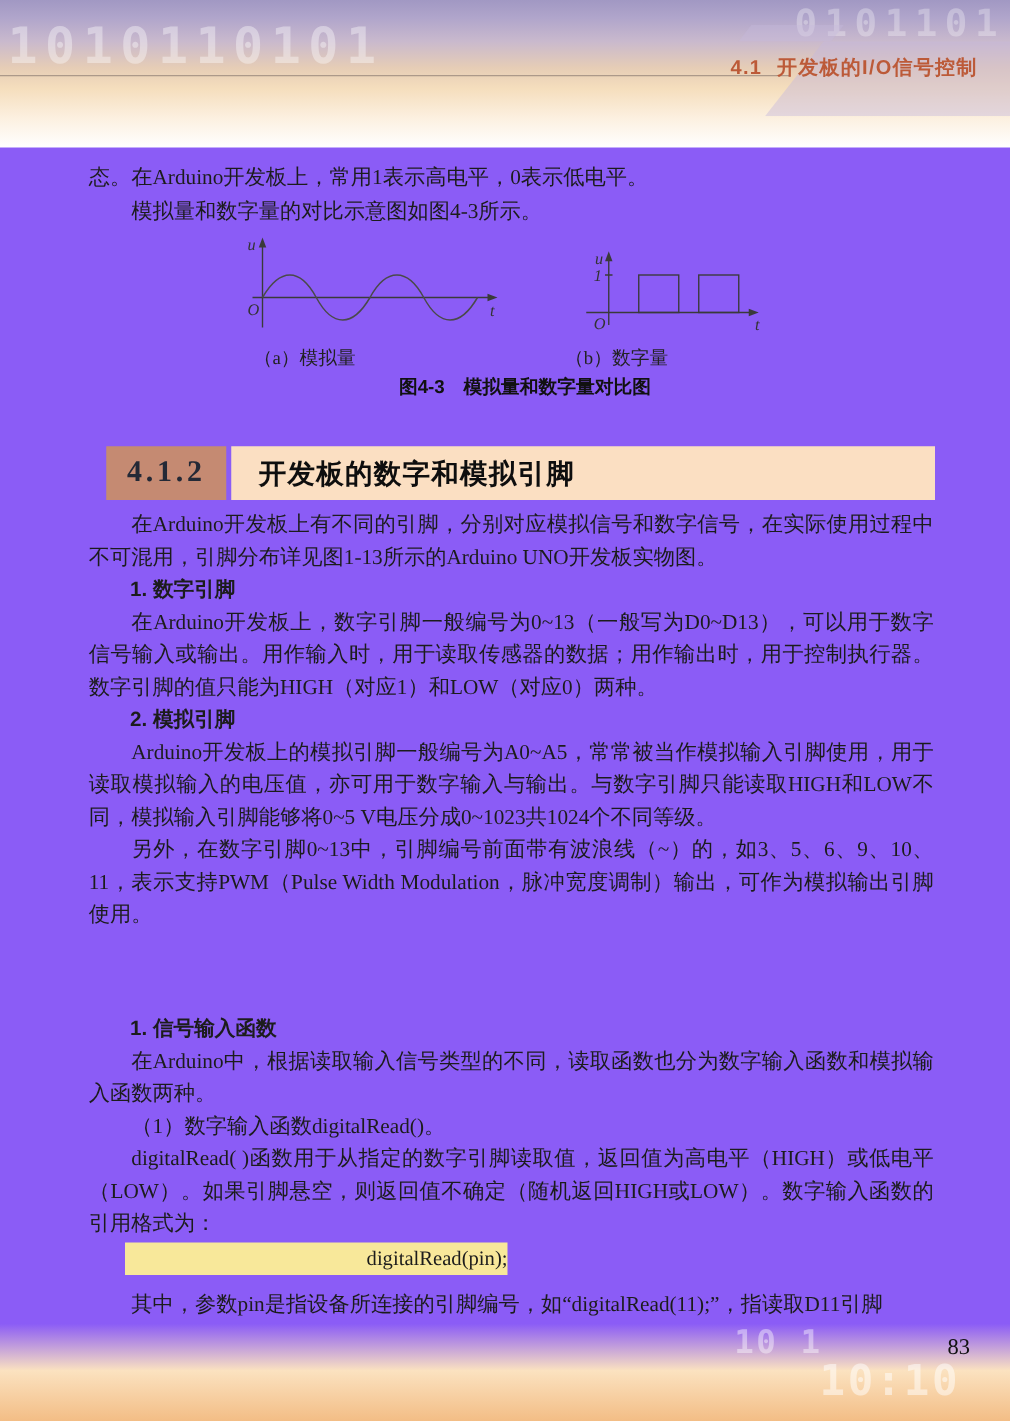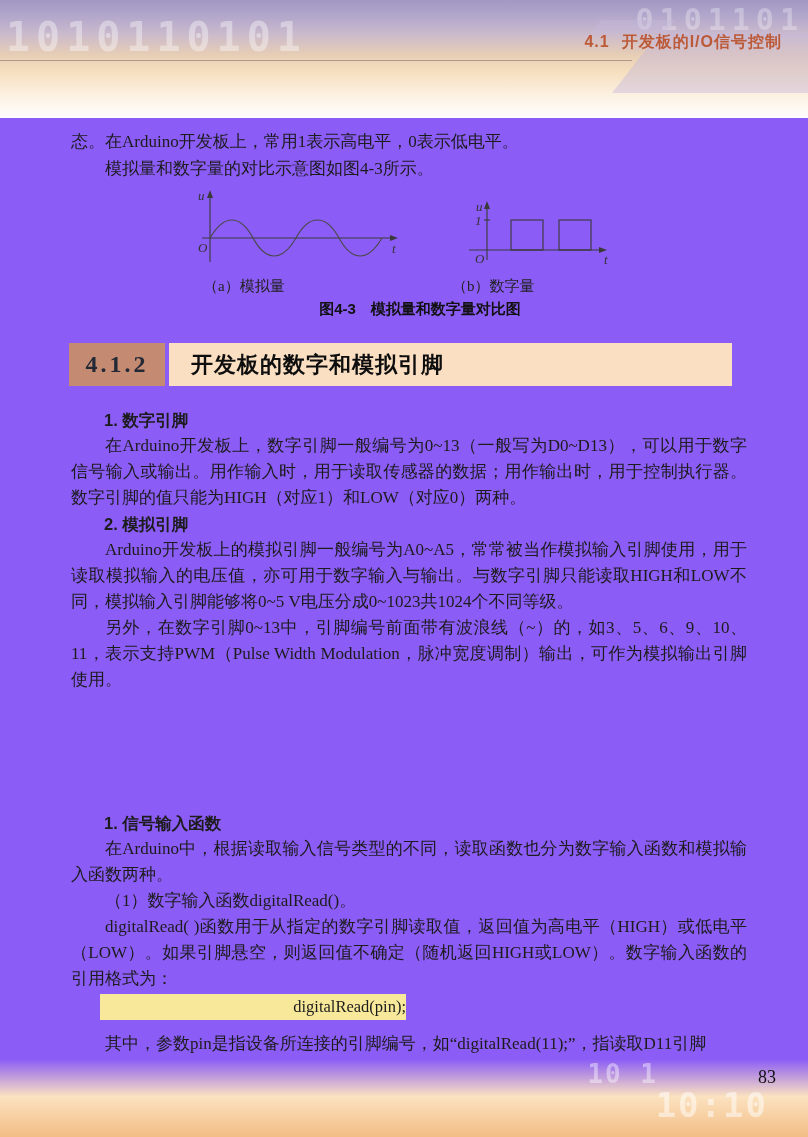--- a/index.html
+++ b/index.html
@@ -31,21 +31,21 @@
   .header-band{
     position:absolute;top:33px;left:612px;width:196px;height:60px;
     background:rgba(198,184,220,0.45);
     clip-path:polygon(24% 0,100% 0,100% 100%,0% 100%);
   }
   .header-band-small{
     position:absolute;top:20px;left:596px;width:74px;height:13px;
     background:rgba(198,184,220,0.4);transform:skewX(-38deg);
   }
   .header-title{
-    position:absolute;top:32px;right:26px;z-index:3;
+    position:absolute;top:44px;right:26px;z-index:3;
     font-family:"Liberation Sans","DejaVu Sans",sans-serif;
     font-weight:600;font-size:16px;color:#bc5a38;letter-spacing:1px;
   }
   .header-title .sec-no-inline{margin-right:12px;}
 
   
   .body-block{
     position:absolute;left:71px;width:676px;
     font-size:17px;line-height:26px;text-align:justify;
   }
@@ -72,21 +72,21 @@
     position:absolute;top:300px;left:16px;width:808px;text-align:center;
     font-family:"Liberation Sans","DejaVu Sans",sans-serif;
     font-weight:bold;font-size:15px;color:#111;
   }
   svg text{font-family:"Liberation Serif",serif;font-style:italic;fill:#333;}
   svg .axis{stroke:#3a3a3a;stroke-width:1.1;fill:none;}
   svg .wave{stroke:#4a4a4a;stroke-width:1.2;fill:none;}
   svg .arrow{fill:#3a3a3a;stroke:none;}
 
   
-  .sec-bar{position:absolute;left:69px;width:663px;height:43px;}
+  .sec-bar{position:absolute;left:85px;width:663px;height:43px;margin-top:14px;}
   .sec-strip{
     position:absolute;left:100px;right:0;top:0;bottom:0;background:#fbdfc2;
   }
   .sec-no{
     position:absolute;left:0;top:0;width:96px;height:43px;background:#c58a72;
     color:#242936;font-weight:bold;font-size:24px;text-align:center;
     line-height:43px;letter-spacing:3px;font-family:"Liberation Serif",serif;
   }
   .sec-title{
     position:absolute;left:122px;top:0;line-height:43px;
@@ -181,20 +181,21 @@
     <div class="fig-caption">图4-3　模拟量和数字量对比图</div>
   </div>
 
   <div class="sec-bar bar-412">
     <div class="sec-strip"></div>
     <div class="sec-no">4.1.2</div>
     <div class="sec-title">开发板的数字和模拟引脚</div>
   </div>
 
   <div class="body-block body-412">
+    <p class="para">在Arduino开发板上有不同的引脚，分别对应模拟信号和数字信号，在实际使用过程中不可混用，引脚分布详见图1-13所示的Arduino UNO开发板实物图。</p>
     <p class="subhead">1. 数字引脚</p>
     <p class="para">在Arduino开发板上，数字引脚一般编号为0~13（一般写为D0~D13），可以用于数字信号输入或输出。用作输入时，用于读取传感器的数据；用作输出时，用于控制执行器。数字引脚的值只能为HIGH（对应1）和LOW（对应0）两种。</p>
     <p class="subhead">2. 模拟引脚</p>
     <p class="para">Arduino开发板上的模拟引脚一般编号为A0~A5，常常被当作模拟输入引脚使用，用于读取模拟输入的电压值，亦可用于数字输入与输出。与数字引脚只能读取HIGH和LOW不同，模拟输入引脚能够将0~5 V电压分成0~1023共1024个不同等级。</p>
     <p class="para">另外，在数字引脚0~13中，引脚编号前面带有波浪线（~）的，如3、5、6、9、10、11，表示支持PWM（Pulse Width Modulation，脉冲宽度调制）输出，可作为模拟输出引脚使用。</p>
   </div>
 
 
   <div class="body-block body-413">
     <p class="subhead">1. 信号输入函数</p>

